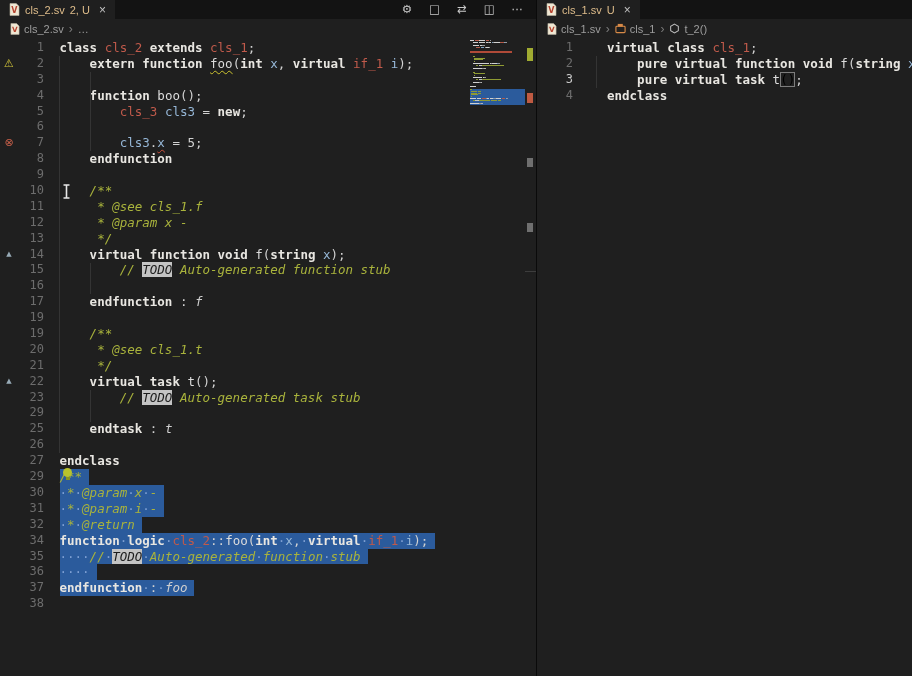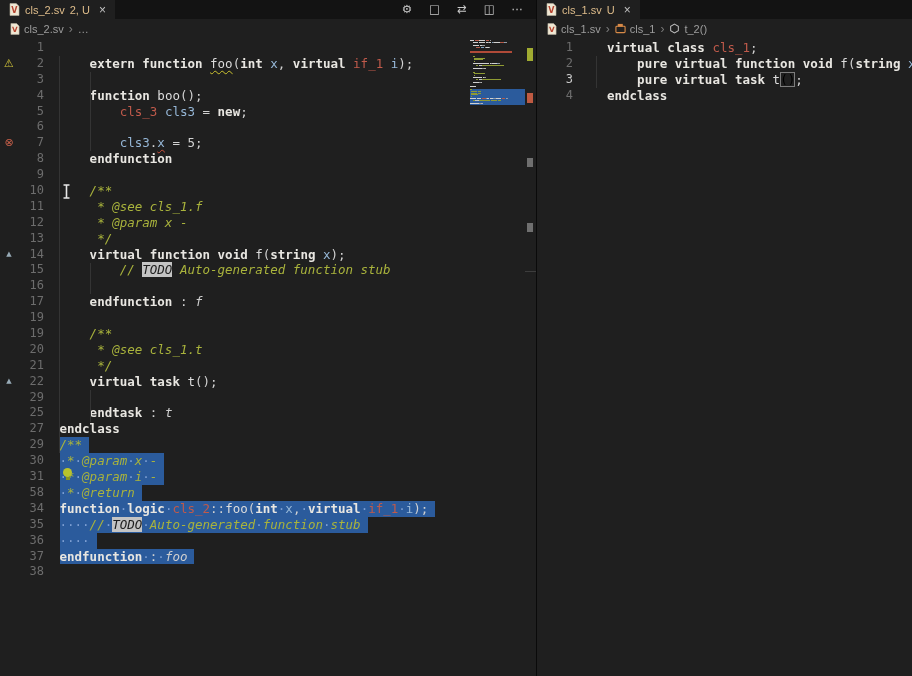--- a/index.html
+++ b/index.html
@@ -105,21 +105,21 @@
             <path d="M1 .5h6.2L10 3.2V12.5H1z" fill="#efe7d3" stroke="#b9b2a0" stroke-width=".6"></path>
             <text x="2.2" y="10" font-size="8" font-weight="bold" fill="#b5432f" font-family="DejaVu Sans">V</text>
           </svg>
       </span>
       <span>cls_2.sv</span>
       <span class="crumb-sep">›</span>
       <span>…</span>
     </div>
     <div class="codearea">
       <div id="lines-left">
-          <div class="line"><span class="lglyph"></span><span class="lnum">1</span></div>
+          <div class="line"><span class="lglyph"></span><span class="lnum">1</span><span class="ltext"><span class="tk-k">class</span><span class="tk-p"> </span><span class="tk-t">cls_2</span><span class="tk-p"> </span><span class="tk-k">extends</span><span class="tk-p"> </span><span class="tk-t">cls_1</span><span class="tk-p">;</span></span></div>
           <div class="line"><span class="lglyph g-warn">⚠</span><span class="lnum">2</span><span class="ltext"><span class="tk-p">    </span><span class="tk-k">extern</span><span class="tk-p"> </span><span class="tk-k">function</span><span class="tk-p"> </span><span class="tk-fn sq-y">foo</span><span class="tk-p">(</span><span class="tk-k">int</span><span class="tk-p"> </span><span class="tk-v">x</span><span class="tk-p">, </span><span class="tk-k">virtual</span><span class="tk-p"> </span><span class="tk-t">if_1</span><span class="tk-p"> </span><span class="tk-v">i</span><span class="tk-p">);</span></span></div>
           <div class="line"><span class="lglyph"></span><span class="lnum">3</span><span class="ltext"></span></div>
           <div class="line"><span class="lglyph"></span><span class="lnum">4</span><span class="ltext"><span class="tk-p">    </span><span class="tk-k">function</span><span class="tk-p"> </span><span class="tk-fn">boo</span><span class="tk-p">();</span></span></div>
           <div class="line"><span class="lglyph"></span><span class="lnum">5</span><span class="ltext"><span class="tk-p">        </span><span class="tk-t">cls_3</span><span class="tk-p"> </span><span class="tk-v">cls3</span><span class="tk-p"> = </span><span class="tk-k">new</span><span class="tk-p">;</span></span></div>
           <div class="line"><span class="lglyph"></span><span class="lnum">6</span><span class="ltext"></span></div>
           <div class="line"><span class="lglyph g-error">⊗</span><span class="lnum">7</span><span class="ltext"><span class="tk-p">        </span><span class="tk-v">cls3</span><span class="tk-p">.</span><span class="tk-v sq-r">x</span><span class="tk-p"> = </span><span class="tk-num">5</span><span class="tk-p">;</span></span></div>
           <div class="line"><span class="lglyph"></span><span class="lnum">8</span><span class="ltext"><span class="tk-p">    </span><span class="tk-k">endfunction</span></span></div>
           <div class="line"><span class="lglyph"></span><span class="lnum">9</span><span class="ltext"></span></div>
           <div class="line"><span class="lglyph"></span><span class="lnum">10</span><span class="ltext"><span class="tk-c">    /**</span></span></div>
           <div class="line"><span class="lglyph"></span><span class="lnum">11</span><span class="ltext"><span class="tk-c">     * @see cls_1.f</span></span></div>
@@ -127,27 +127,29 @@
           <div class="line"><span class="lglyph"></span><span class="lnum">13</span><span class="ltext"><span class="tk-c">     */</span></span></div>
           <div class="line"><span class="lglyph g-override">▲</span><span class="lnum">14</span><span class="ltext"><span class="tk-p">    </span><span class="tk-k">virtual</span><span class="tk-p"> </span><span class="tk-k">function</span><span class="tk-p"> </span><span class="tk-k">void</span><span class="tk-p"> </span><span class="tk-fn">f</span><span class="tk-p">(</span><span class="tk-k">string</span><span class="tk-p"> </span><span class="tk-v">x</span><span class="tk-p">);</span></span></div>
           <div class="line"><span class="lglyph"></span><span class="lnum">15</span><span class="ltext"><span class="tk-c">        // </span><span class="tk-todo">TODO</span><span class="tk-c"> Auto-generated function stub</span></span></div>
           <div class="line"><span class="lglyph"></span><span class="lnum">16</span><span class="ltext"></span></div>
           <div class="line"><span class="lglyph"></span><span class="lnum">17</span><span class="ltext"><span class="tk-p">    </span><span class="tk-k">endfunction</span><span class="tk-p"> : </span><span class="tk-lbl">f</span></span></div>
           <div class="line"><span class="lglyph"></span><span class="lnum">19</span><span class="ltext"></span></div>
           <div class="line"><span class="lglyph"></span><span class="lnum">19</span><span class="ltext"><span class="tk-c">    /**</span></span></div>
           <div class="line"><span class="lglyph"></span><span class="lnum">20</span><span class="ltext"><span class="tk-c">     * @see cls_1.t</span></span></div>
           <div class="line"><span class="lglyph"></span><span class="lnum">21</span><span class="ltext"><span class="tk-c">     */</span></span></div>
           <div class="line"><span class="lglyph g-override">▲</span><span class="lnum">22</span><span class="ltext"><span class="tk-p">    </span><span class="tk-k">virtual</span><span class="tk-p"> </span><span class="tk-k">task</span><span class="tk-p"> </span><span class="tk-fn">t</span><span class="tk-p">();</span></span></div>
+          <div class="line"><span class="lglyph"></span><span class="lnum">23</span><span class="ltext"><span class="tk-c">        // </span><span class="tk-todo">TODO</span><span class="tk-c"> Auto-generated task stub</span></span></div>
           <div class="line"><span class="lglyph"></span><span class="lnum">29</span><span class="ltext"></span></div>
           <div class="line"><span class="lglyph"></span><span class="lnum">25</span><span class="ltext"><span class="tk-p">    </span><span class="tk-k">endtask</span><span class="tk-p"> : </span><span class="tk-lbl">t</span></span></div>
+          <div class="line"><span class="lglyph"></span><span class="lnum">26</span><span class="ltext"></span></div>
           <div class="line"><span class="lglyph"></span><span class="lnum">27</span><span class="ltext"><span class="tk-k">endclass</span></span></div>
           <div class="line"><span class="lglyph"></span><span class="lnum">29</span><span class="ltext sel"><span class="tk-c">/**</span></span></div>
           <div class="line"><span class="lglyph"></span><span class="lnum">30</span><span class="ltext sel"><span class="tk-ws">·</span><span class="tk-c">*</span><span class="tk-ws">·</span><span class="tk-c">@param</span><span class="tk-ws">·</span><span class="tk-c">x</span><span class="tk-ws">·</span><span class="tk-c">-</span></span></div>
           <div class="line"><span class="lglyph"></span><span class="lnum">31</span><span class="ltext sel"><span class="tk-ws">·</span><span class="tk-c">*</span><span class="tk-ws">·</span><span class="tk-c">@param</span><span class="tk-ws">·</span><span class="tk-c">i</span><span class="tk-ws">·</span><span class="tk-c">-</span></span></div>
-          <div class="line"><span class="lglyph"></span><span class="lnum">58</span><span class="ltext sel"><span class="tk-ws">·</span><span class="tk-c">*</span><span class="tk-ws">·</span><span class="tk-c">@return</span></span></div>
+          <div class="line"><span class="lglyph"></span><span class="lnum">32</span><span class="ltext sel"><span class="tk-ws">·</span><span class="tk-c">*</span><span class="tk-ws">·</span><span class="tk-c">@return</span></span></div>
           <div class="line"><span class="lglyph"></span><span class="lnum">34</span><span class="ltext sel"><span class="tk-k">function</span><span class="tk-ws">·</span><span class="tk-k">logic</span><span class="tk-ws">·</span><span class="tk-t">cls_2</span><span class="tk-p">::</span><span class="tk-fn">foo</span><span class="tk-p">(</span><span class="tk-k">int</span><span class="tk-ws">·</span><span class="tk-v">x</span><span class="tk-p">,</span><span class="tk-ws">·</span><span class="tk-k">virtual</span><span class="tk-ws">·</span><span class="tk-t">if_1</span><span class="tk-ws">·</span><span class="tk-v">i</span><span class="tk-p">);</span></span></div>
           <div class="line"><span class="lglyph"></span><span class="lnum">35</span><span class="ltext sel"><span class="tk-ws">····</span><span class="tk-c">//</span><span class="tk-ws">·</span><span class="tk-todo">TODO</span><span class="tk-ws">·</span><span class="tk-c">Auto-generated</span><span class="tk-ws">·</span><span class="tk-c">function</span><span class="tk-ws">·</span><span class="tk-c">stub</span></span></div>
           <div class="line"><span class="lglyph"></span><span class="lnum">36</span><span class="ltext sel"><span class="tk-ws">····</span></span></div>
           <div class="line"><span class="lglyph"></span><span class="lnum">37</span><span class="ltext sel"><span class="tk-k">endfunction</span><span class="tk-ws">·</span><span class="tk-p">:</span><span class="tk-ws">·</span><span class="tk-lbl">foo</span></span></div>
           <div class="line"><span class="lglyph"></span><span class="lnum">38</span><span class="ltext"></span></div>
         </div>
 
       <div class="guide" style="left:59px;top:17.9px;height:397.5px"></div>
       <div class="guide" style="left:89.6px;top:33.8px;height:79.5px"></div>
       <div class="guide" style="left:89.6px;top:224.6px;height:31.8px"></div>

